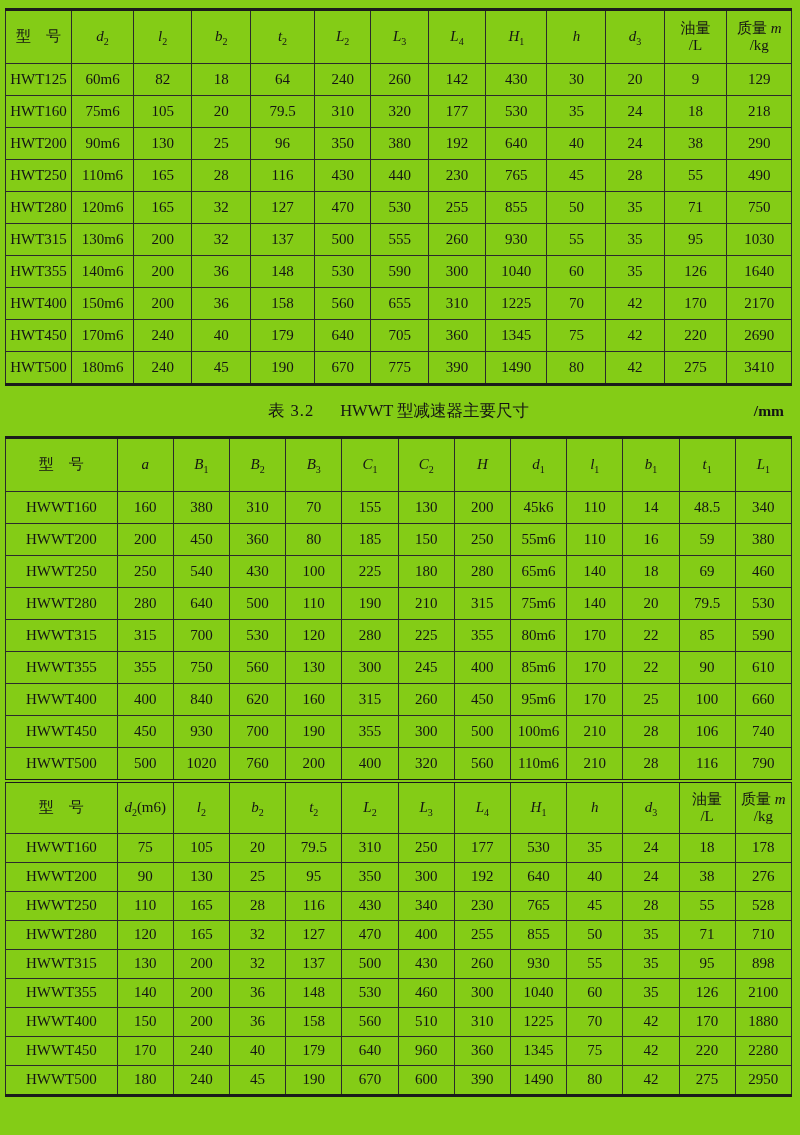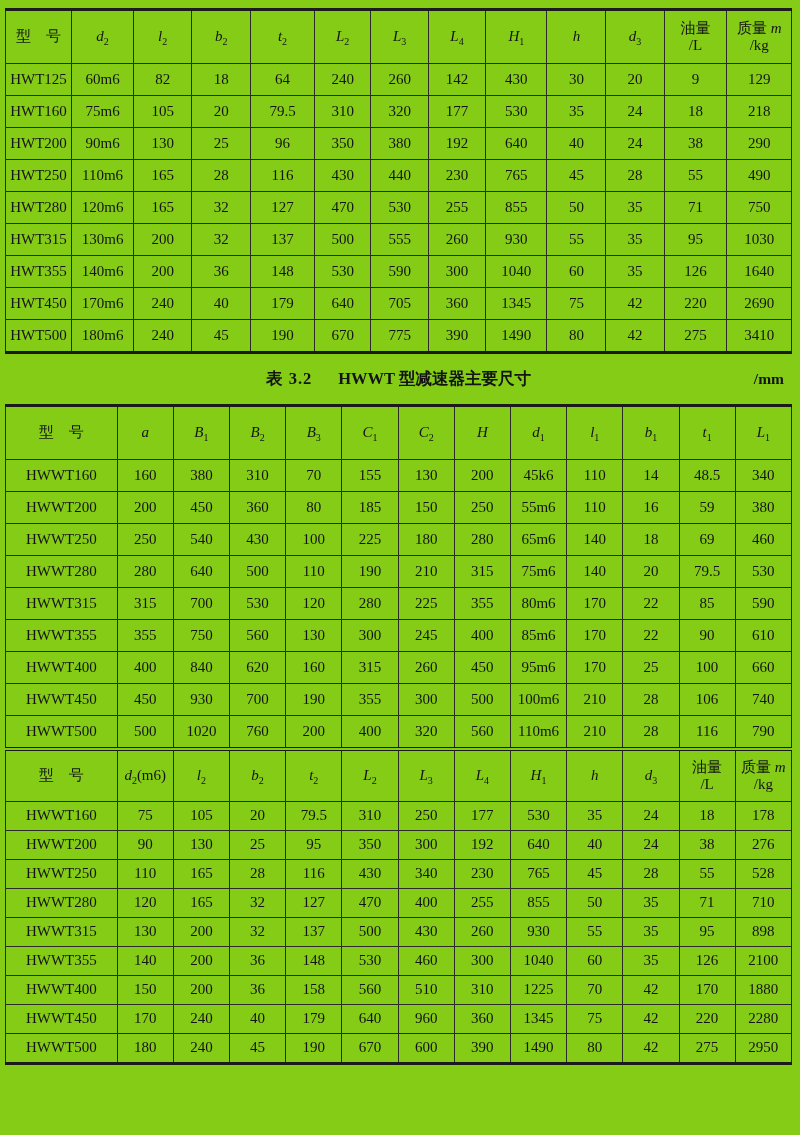--- a/index.html
+++ b/index.html
@@ -21,21 +21,21 @@
   tr.head td   { height:52px; }
   tr.head2 td  { height:50px; border-top:4px double #1b1b1b; }
   tr.data td   { height:31px; }
   tr.data2 td  { height:28px; }
   td i { font-style:italic; font-family:"Liberation Serif", serif; }
   td sub { font-size:10px; line-height:0; }
   .caption-block {
     height:50px; position:relative;
     display:flex; align-items:center; justify-content:center;
   }
-  .caption { font-weight:bold; font-size:16.5px; }
+  .caption { font-weight:normal; font-size:16.5px; }
   .caption .cap-label { margin-right:26px; letter-spacing:1px; }
   .unit {
     position:absolute; right:8px; top:50%; transform:translateY(-50%);
     font-size:15.5px; font-weight:bold;
   }
 </style>
 </head>
 <body>
 
 <div class="page">
@@ -177,20 +177,35 @@
           <td>530</td>
           <td>590</td>
           <td>300</td>
           <td>1040</td>
           <td>60</td>
           <td>35</td>
           <td>126</td>
           <td>1640</td>
         </tr>
         <tr class="data">
+          <td>HWT400</td>
+          <td>150m6</td>
+          <td>200</td>
+          <td>36</td>
+          <td>158</td>
+          <td>560</td>
+          <td>655</td>
+          <td>310</td>
+          <td>1225</td>
+          <td>70</td>
+          <td>42</td>
+          <td>170</td>
+          <td>2170</td>
+        </tr>
+        <tr class="data">
           <td>HWT450</td>
           <td>170m6</td>
           <td>240</td>
           <td>40</td>
           <td>179</td>
           <td>640</td>
           <td>705</td>
           <td>360</td>
           <td>1345</td>
           <td>75</td>

